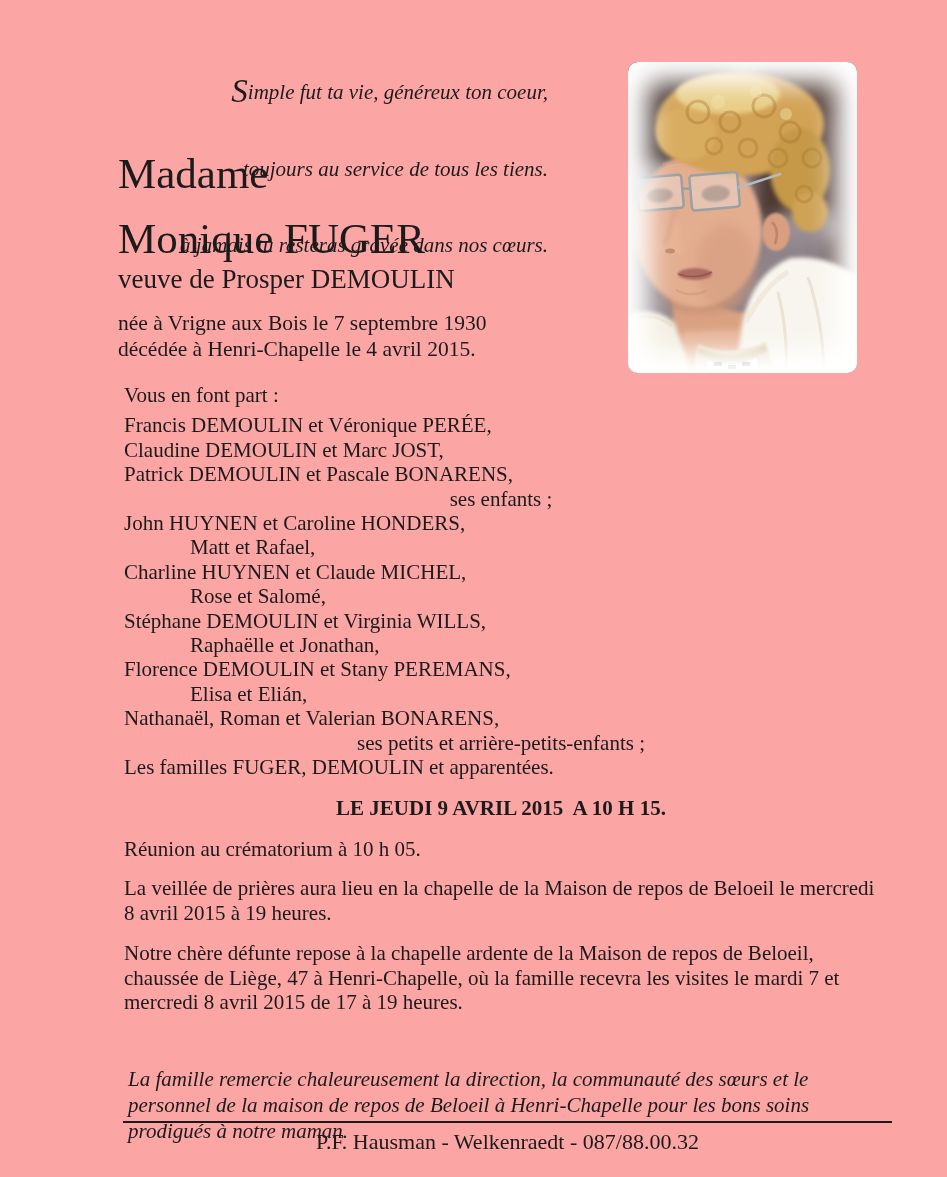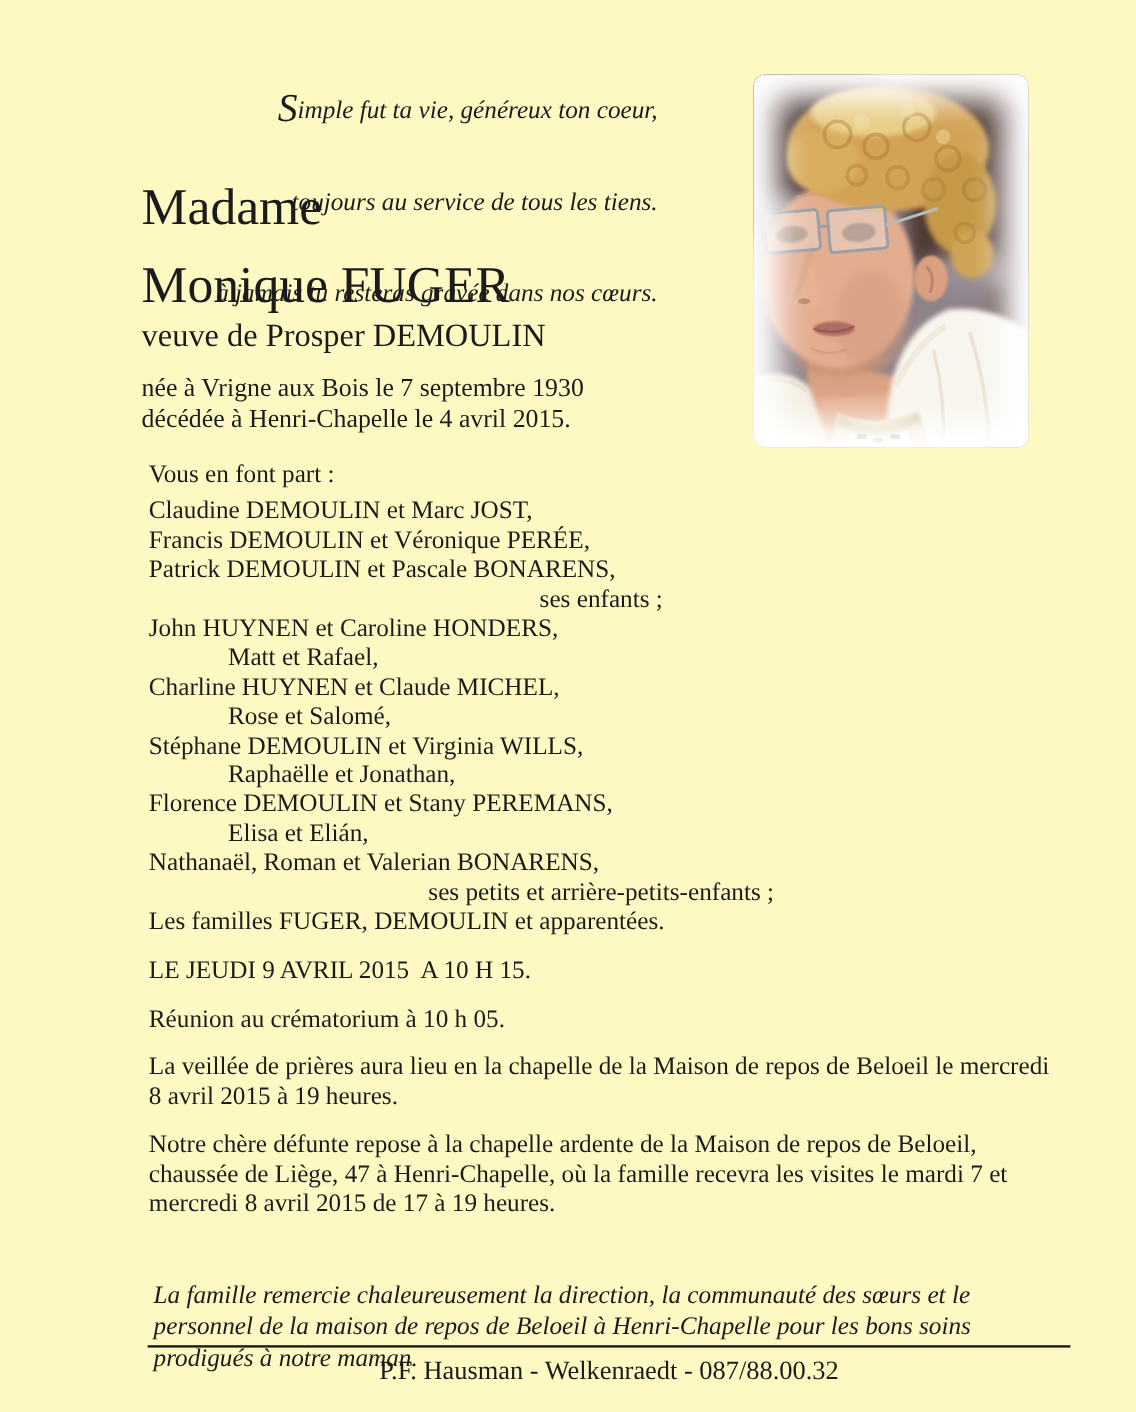--- a/index.html
+++ b/index.html
@@ -1,18 +1,18 @@
 <!DOCTYPE html>
 <html><head>
 <meta charset="utf-8">
 <style>
   * { margin:0; padding:0; box-sizing:border-box; }
   html,body { background:#ffffff; }
   body { font-family:"Liberation Serif","DejaVu Serif",serif; color:#1b1b1b; }
-  .page { position:relative; width:947px; height:1177px; background:#fef9c3; overflow:hidden; }
+  .page { position:relative; width:947px; height:1177px; background:#fca5a5; overflow:hidden; }
 
   
   .verse { position:absolute; top:28px; right:399px; width:470px; text-align:right;
            font-style:italic; font-size:21px; line-height:25.5px; white-space:pre-wrap; }
   .verse .initial { font-size:33px; line-height:25.5px; vertical-align:-3px; }
 
   
   .photo { position:absolute; left:628px; top:62px; width:229px; height:311px; border-radius:10px; }
   .photo svg { display:block; border-radius:10px; }
   .photo::after { content:""; position:absolute; inset:0; border-radius:10px;
@@ -24,21 +24,21 @@
   .deceased-name { font-size:43px; line-height:48px; font-weight:400; margin-top:17px; }
   .widow-line { font-size:27px; line-height:30px; margin-top:1px; }
   .dates { margin-top:16px; font-size:21.5px; line-height:26px; }
 
   
   .body-flow { position:absolute; left:124px; top:383px; width:754px;
                font-size:21px; line-height:24.4px; }
   .intro { margin-bottom:6px; }
   .right-label { text-align:center; }
   .indent { padding-left:66px; }
-  .date-line { margin-top:16px; text-align:left; font-weight:400; white-space:pre-wrap; }
+  .date-line { margin-top:16px; text-align:center; font-weight:700; white-space:pre-wrap; }
   .meeting { margin-top:17px; }
   .vigil { margin-top:15px; }
   .repose { margin-top:16px; }
 
   
   .thanks { position:absolute; left:128px; top:1066px; width:756px;
             font-style:italic; font-size:21px; line-height:26px; }
   .rule { position:absolute; left:123px; top:1121px; width:769px; height:0;
           border-top:2px solid #1b1b1b; }
   .footer-line { position:absolute; left:123px; top:1128px; width:769px;
@@ -155,22 +155,22 @@
     <div class="dates">
       <div>née à Vrigne aux Bois le 7 septembre 1930</div>
       <div>décédée à Henri-Chapelle le 4 avril 2015.</div>
     </div>
   </header>
 
   <main class="body-flow">
     <p class="intro">Vous en font part :</p>
 
     <div>
+      <div>Francis DEMOULIN et Véronique PERÉE,</div>
       <div>Claudine DEMOULIN et Marc JOST,</div>
-      <div>Francis DEMOULIN et Véronique PERÉE,</div>
       <div>Patrick DEMOULIN et Pascale BONARENS,</div>
     </div>
     <div class="right-label">ses enfants ;</div>
 
     <div>
       <div>John HUYNEN et Caroline HONDERS,</div>
       <div class="indent">Matt et Rafael,</div>
       <div>Charline HUYNEN et Claude MICHEL,</div>
       <div class="indent">Rose et Salomé,</div>
       <div>Stéphane DEMOULIN et Virginia WILLS,</div>

